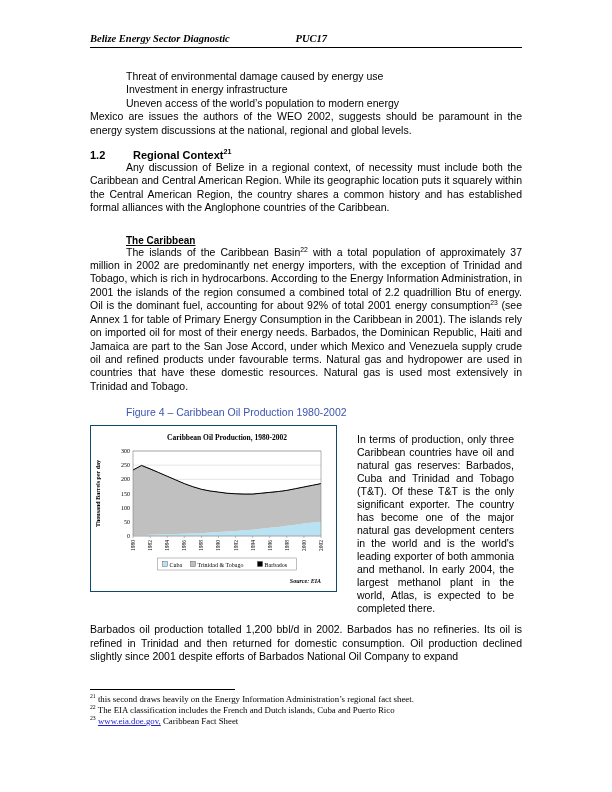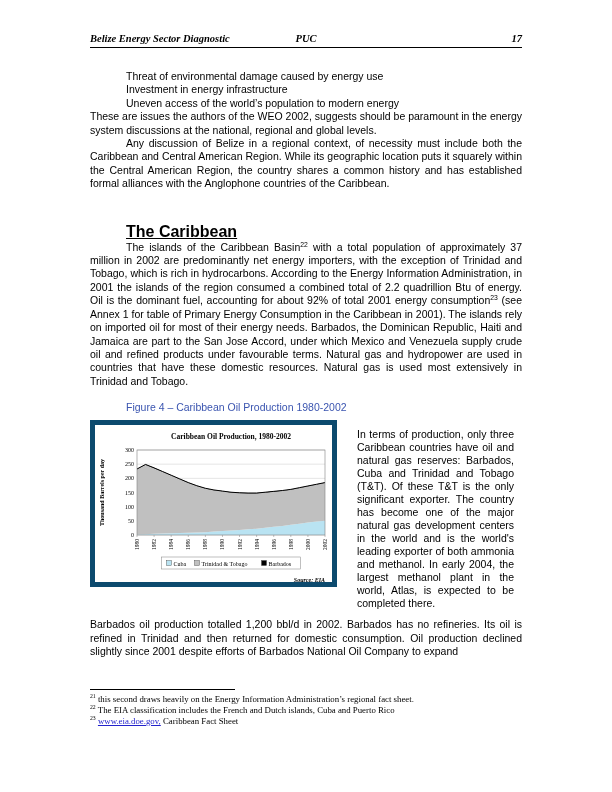--- a/index.html
+++ b/index.html
@@ -11,49 +11,49 @@
   }
   .content { position:absolute; left:90px; top:33px; width:432px; }
 
   .header {
     display:flex; align-items:baseline;
     font-family:"Liberation Serif", serif; font-style:italic; font-weight:bold;
     font-size:10.5px;
   }
   .header .h-left  { flex:1; text-align:left; }
   .header .h-center{ flex:0 0 auto; text-align:center; }
-  .header .h-right { flex:1; text-align:right; }
+  .header .h-right { flex:1; text-align:left; }
   .header-rule { border-top:1.4px solid #000; margin-top:3px; }
 
   .bullets { margin:22px 0 0 36px; font-size:10.5px; line-height:13.4px; }
 
   p.body { font-size:10.5px; line-height:13.4px; margin:0; }
   .just  { text-align:justify; }
   .indent{ text-indent:36px; }
 
   .mt-weo      { margin-top:11px; }
   .mt-regional { margin-top:13px; }
   .mt-islands  { margin-top:13px; }
   .mt-barbados { margin-top:11px; }
 
   .section { font-size:11px; font-weight:bold; margin:12px 0 0 0; }
   .secnum  { display:inline-block; width:43px; }
 
   sup { font-size:0.65em; line-height:0; vertical-align:super; }
 
   .subheading {
-    margin:32px 0 0 36px; font-size:16px; font-weight:bold;
+    margin:20px 0 0 36px; font-size:10px; font-weight:bold;
     text-decoration:underline;
   }
 
   .figcaption { margin:13px 0 0 36px; font-size:10.5px; }
 
   .figure-row { display:flex; gap:12px; margin-top:7px; }
   .figure-frame {
-    flex:0 0 247px; height:167px; border:5px solid #0c4a6e; background:#fff;
+    flex:0 0 247px; height:167px; border:1px solid #0c4a6e; background:#fff;
     overflow:hidden;
   }
   .figure-text { flex:1; font-size:10.5px; line-height:13px; margin:8px; }
 
   .footnotes {
     position:absolute; left:90px; top:689px; width:432px;
     font-family:"Liberation Serif", serif; font-size:8.8px; line-height:11px;
   }
   .fn-rule { width:145px; border-top:1px solid #000; margin-bottom:4px; }
   .fn { margin:0; }
@@ -73,22 +73,23 @@
       <span class="h-right">17</span>
     </div>
     <div class="header-rule"></div>
 
     <div class="bullets">
       <div>Threat of environmental damage caused by energy use</div>
       <div>Investment in energy infrastructure</div>
       <div>Uneven access of the world’s population to modern energy</div>
     </div>
 
-    <p class="body just mt-weo">These are issues the authors of the WEO 2002, suggests should be paramount in the energy system discussions at the national, regional and global levels.</p>
+    <p class="body just mt-weo">Mexico are issues the authors of the WEO 2002, suggests should be paramount in the energy system discussions at the national, regional and global levels.</p>
 
+    <h2 class="section"><span class="secnum">1.2</span><span>Regional Context</span><sup>21</sup></h2>
 
     <p class="body just indent mt-regional">Any discussion of Belize in a regional context, of necessity must include both the Caribbean and Central American Region.  While its geographic location puts it squarely within the Central American Region, the country shares a common history and has established formal alliances with the Anglophone countries of the Caribbean.</p>
 
     <div class="subheading">The Caribbean</div>
 
     <p class="body just indent mt-islands"><span>The islands of the Caribbean Basin</span><sup>22</sup><span> with a total population of approximately 37 million in 2002 are predominantly net energy importers, with the exception of Trinidad and Tobago, which is rich in hydrocarbons. According to the Energy Information Administration, in 2001 the islands of the region consumed a combined total of 2.2 quadrillion Btu of energy. Oil is the dominant fuel, accounting for about 92% of total 2001 energy consumption</span><sup>23</sup><span> (see Annex 1 for table of Primary Energy Consumption in the Caribbean in 2001).  The islands rely on imported oil for most of their energy needs. Barbados, the Dominican Republic, Haiti and Jamaica are part to the San Jose Accord, under which Mexico and Venezuela supply crude oil and refined products under favourable terms.  Natural gas and hydropower are used in countries that have these domestic resources. Natural gas is used most extensively in Trinidad and Tobago.</span></p>
 
     <div class="figcaption" style="color: rgb(59, 85, 176);">Figure 4 – Caribbean Oil Production 1980-2002</div>
 
     <div class="figure-row">

